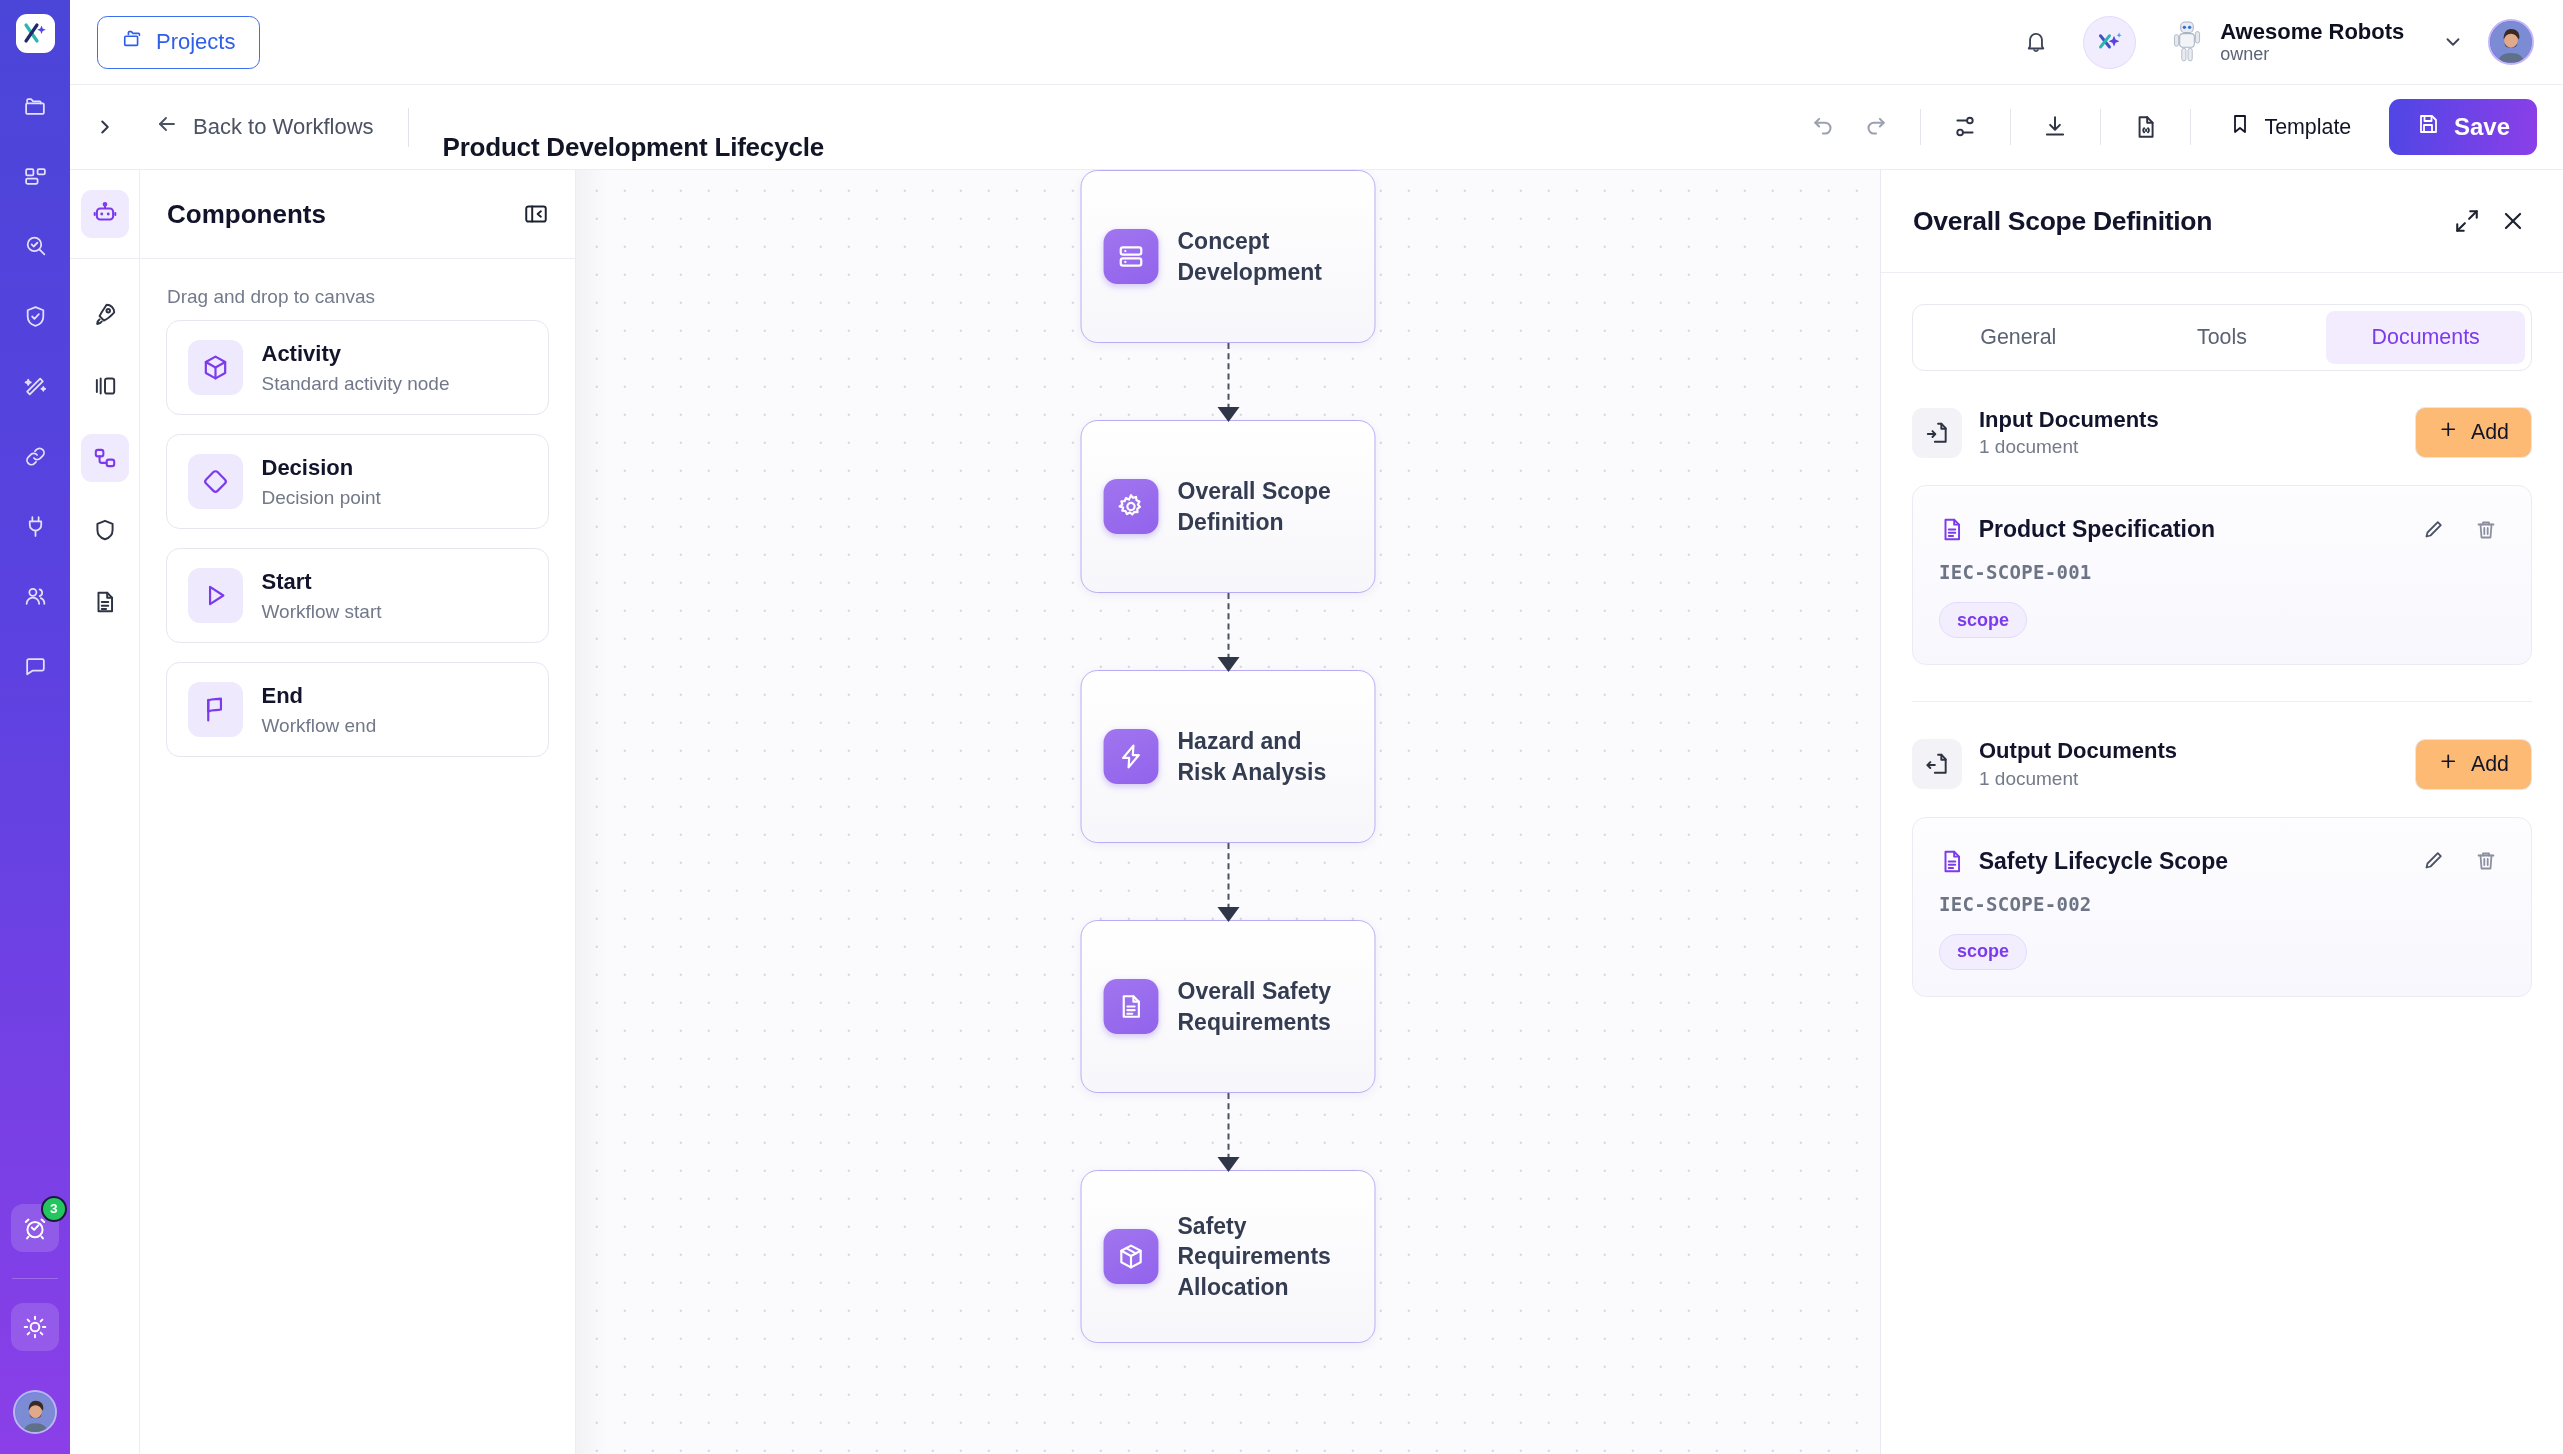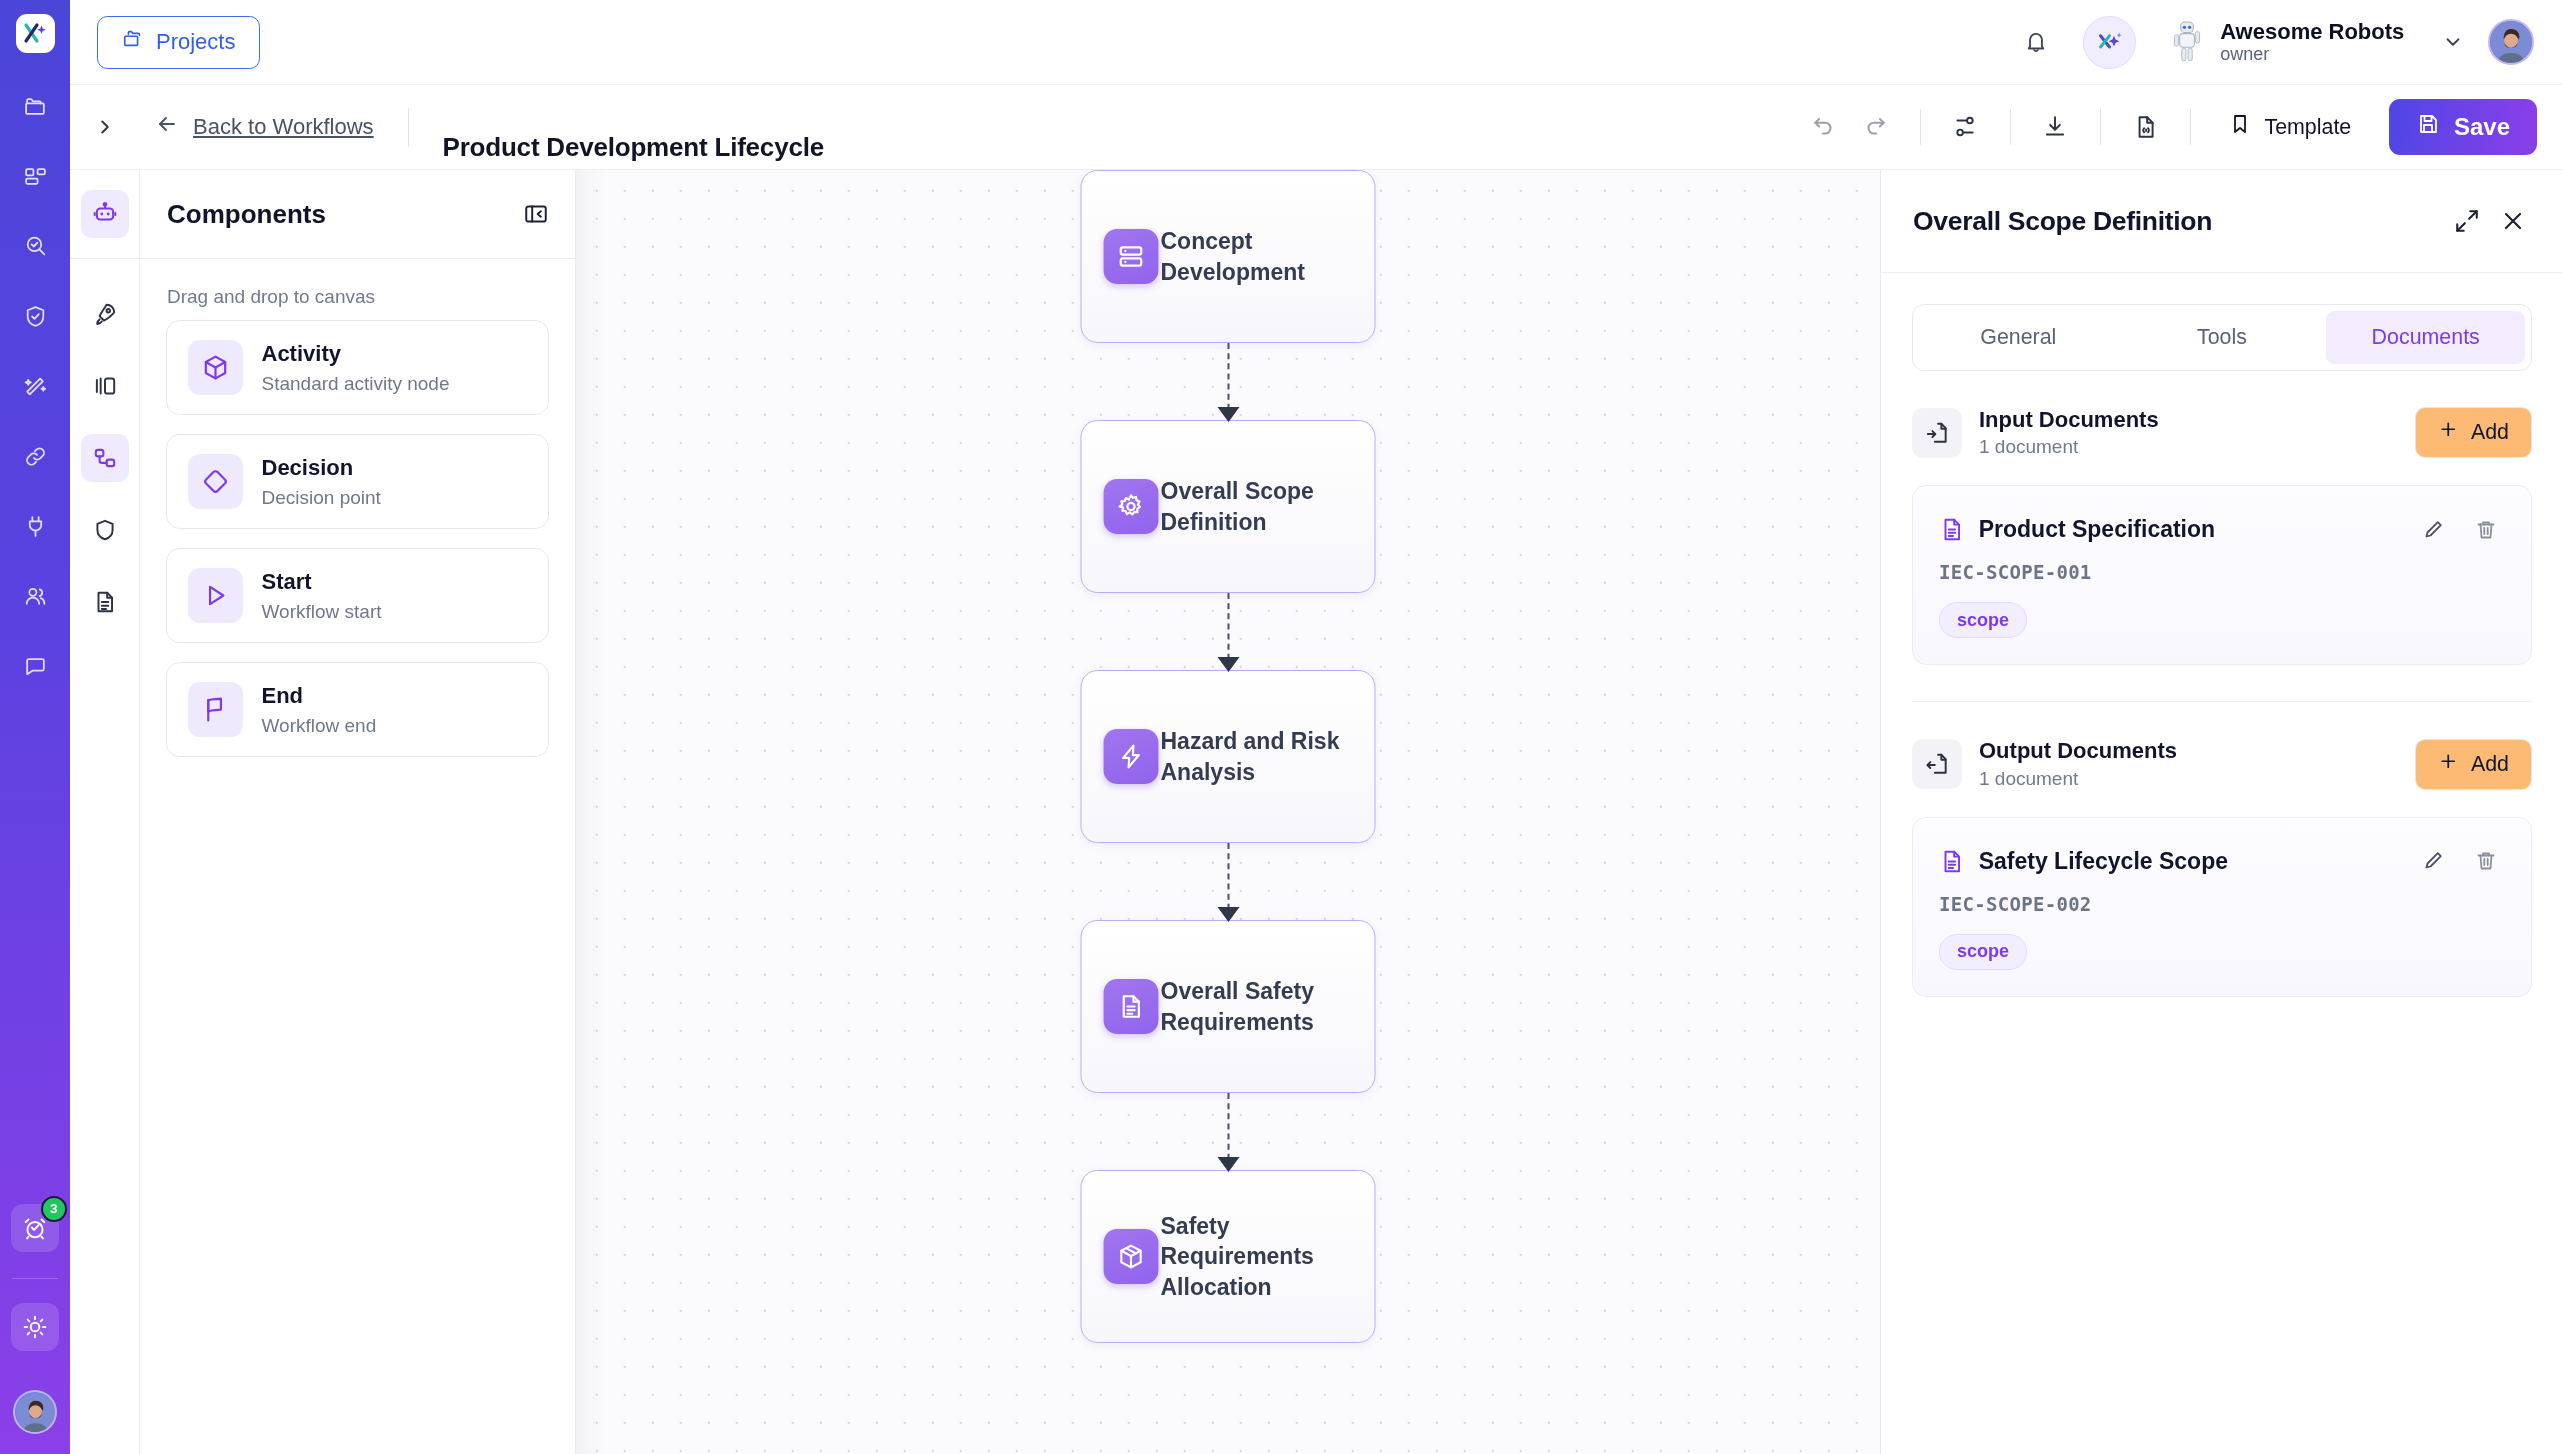--- a/index.html
+++ b/index.html
@@ -106,21 +106,21 @@
     border-bottom: 0.9px solid #ececf2;
     display:flex; align-items:center; padding: 0 26px 0 0;
     position: relative;
   }
   .collapse-arrow {
     width: 70px; height: 85px; display:flex; align-items:center; justify-content:center;
   }
   .collapse-arrow svg { width: 22px; height:22px; }
   .back-link {
     display:flex; align-items:center; gap: 13.7px;
-    margin-left: 15.4px; font-size: 22px; color:#4a5263; font-weight: 400; text-decoration: underline;
+    margin-left: 15.4px; font-size: 22px; color:#4a5263; font-weight: 400;
   }
   .back-link svg { width: 24px; height: 24px; }
   .vdiv { width:0.9px; height: 39px; background:#e2e3ea; margin: 0 34px; }
   .wf-title { font-size: 26px; font-weight: 700; color:#121526; letter-spacing: -0.2px; margin-top: 40px; }
   .subbar-spacer { flex:1 1 auto; }
   .tool {
     width: 51px; height: 51px; display:flex; align-items:center; justify-content:center;
     border-radius: 8.5px;
   }
   .tool svg { width: 26px; height: 26px; }
@@ -198,21 +198,21 @@
     position:absolute; left:0; top:0; width: 31px; height:100%;
     background: linear-gradient(90deg, rgba(0,0,0,0.035), rgba(0,0,0,0));
     pointer-events:none;
   }
   .flow { position:absolute; left: 50%; transform: translateX(-50%); top: 0; width: 295px; }
   .node {
     width: 295px; min-height: 173px;
     background: linear-gradient(180deg,#ffffff 0%, #f7f7fb 100%);
     border: 1.7px solid #b9acf4; border-radius: 17px;
     box-shadow: 0 2.6px 8.5px rgba(80,60,170,0.07);
-    display:flex; align-items:center; gap: 2px; padding: 17px 19px 17px 22px;
+    display:flex; align-items:center; gap: 19px; padding: 17px 19px 17px 22px;
   }
   .node-ico {
     width: 55px; height: 55px; flex: 0 0 55px; border-radius: 13.7px;
     background: linear-gradient(155deg,#a175ef 0%, #9163ec 100%);
     display:flex; align-items:center; justify-content:center;
     box-shadow: 0 2.6px 6.8px rgba(130,90,230,0.3);
   }
   .node-ico svg { width: 29px; height: 29px; }
   .node-label { font-size: 23px; font-weight: 700; color:#343c51; line-height: 1.33; }
   .edge { height: 77px; display:flex; align-items:center; justify-content:center; position:relative; }

